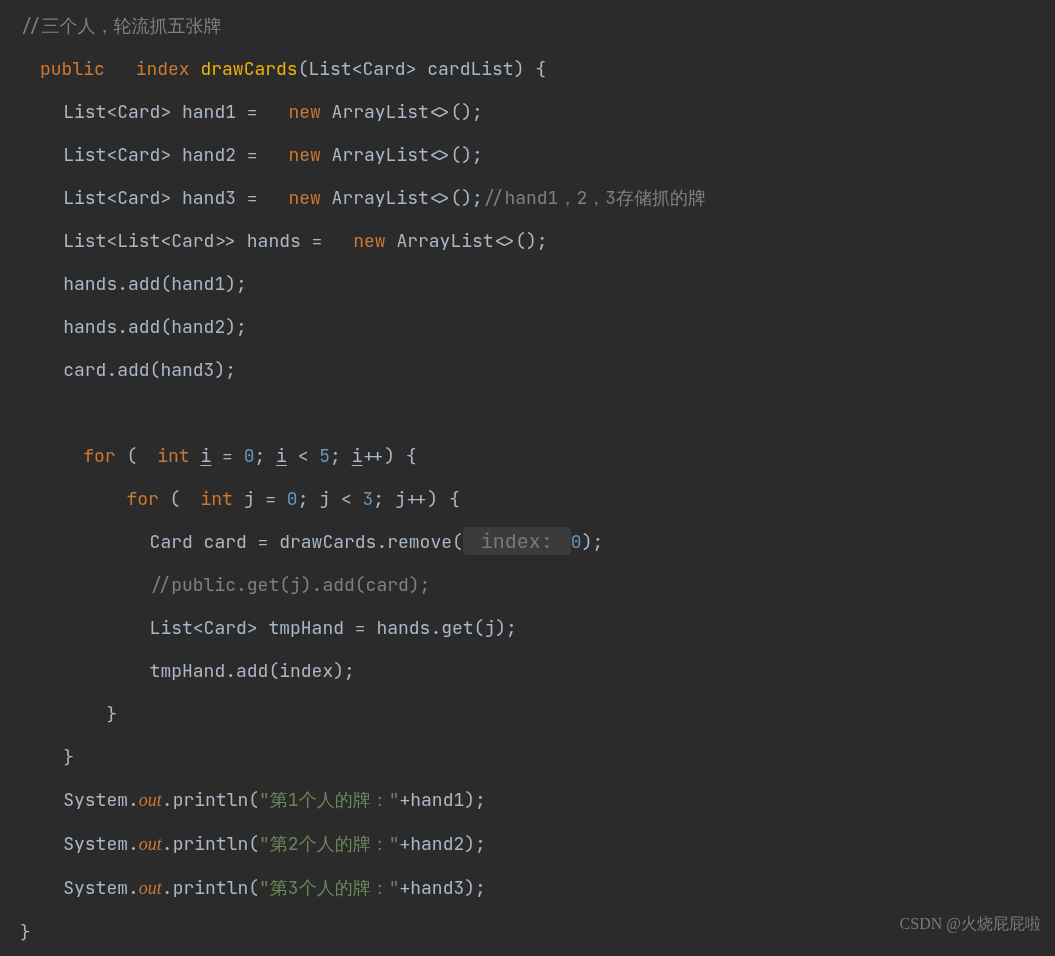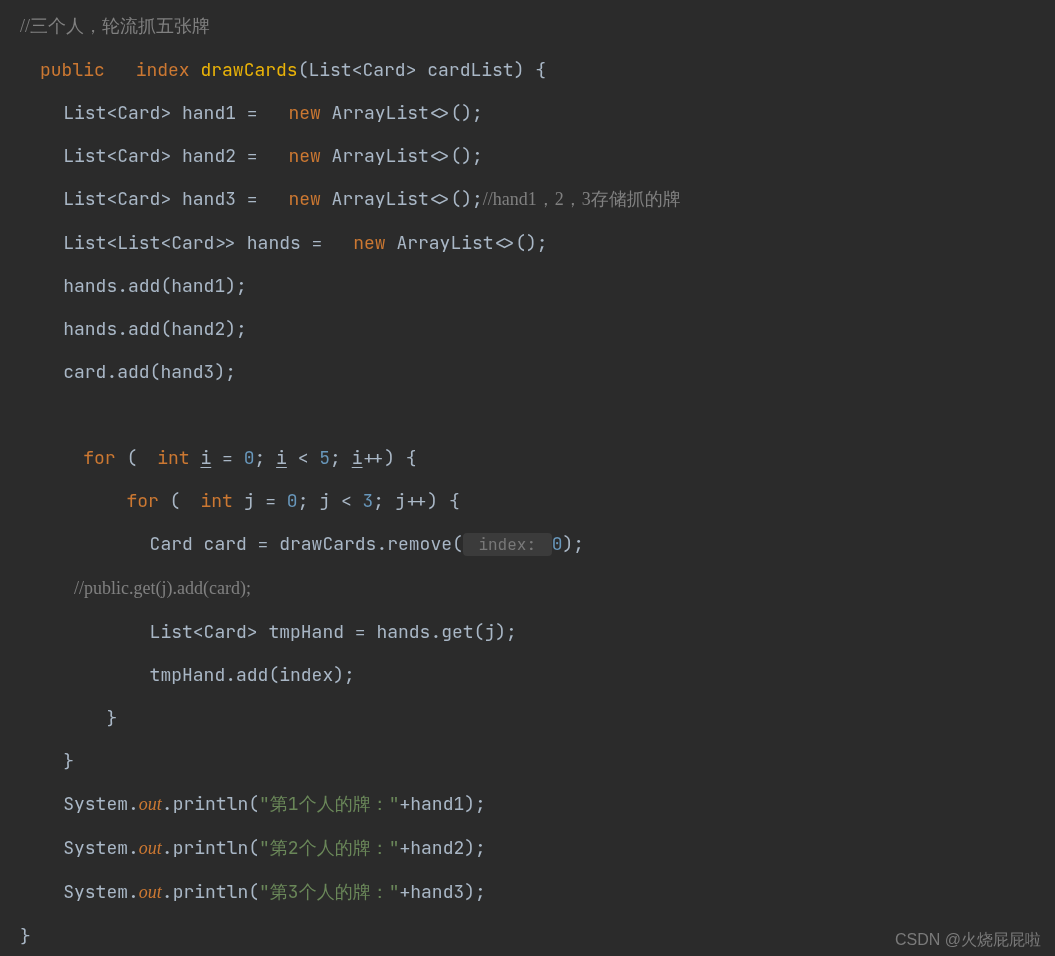--- a/index.html
+++ b/index.html
@@ -13,31 +13,31 @@
     width: 1055px;
     height: 956px;
     overflow: hidden;
     position: relative;
   }
   .line { white-space: pre; padding-left: 20px; }
   .kw { color: #cc7832; margin-left: 20px; }
   .kw-i { color: #cc7832; font-style: italic; font-family: Liberation Serif, serif; }
   .fn { color: #eab308; }
   .num { color: #6897bb; }
-  .cmt { color: #808080; font-family: Liberation Serif, serif; }
+  .cmt { color: #808080; }
   .str { color: #6a8759; }
   .under { text-decoration: underline; text-underline-offset: 3px; }
-  .hint { background: #3b3b3b; color: #787878; border-radius: 4px; padding: 1px 6px; font-size: 16px; }
+  .hint { background: #3b3b3b; color: #787878; border-radius: 4px; padding: 1px 6px; font-size: 20px; }
   .watermark {
     position: absolute;
-    bottom: 8px;
+    bottom: 24px;
     right: 14px;
     color: #7a7a7a;
     font-size: 16px;
-    font-family: Liberation Sans, sans-serif;
+    font-family: Liberation Serif, serif;
     line-height: 1;
   }
 </style>
 </head>
 <body>
 
 <div class="line"><span class="cmt">//三个人，轮流抓五张牌</span></div>
 
 <div class="line"><span class="kw">public</span> <span class="kw">index</span> <span class="fn">drawCards</span><span>(List&lt;Card&gt; cardList) {</span></div>
 

